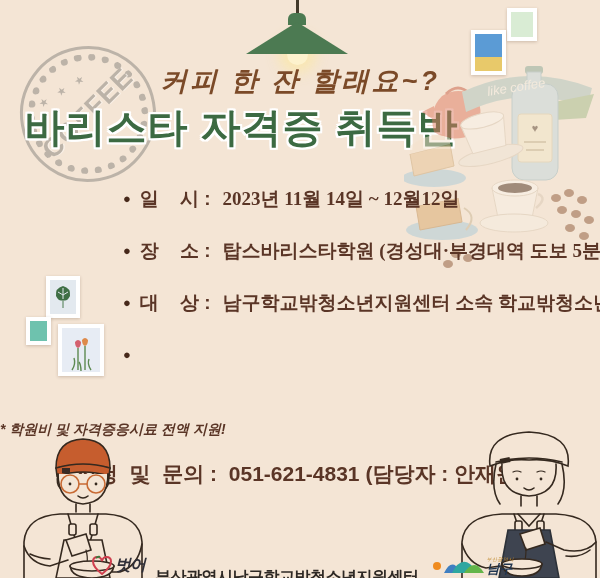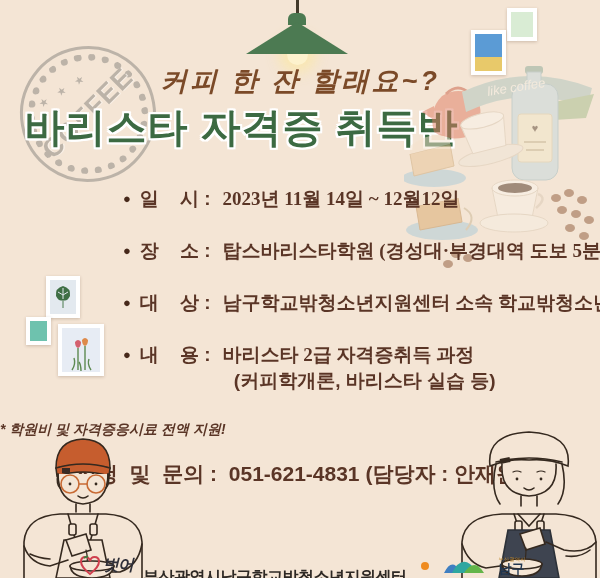--- a/index.html
+++ b/index.html
@@ -63,21 +63,21 @@
   .contact { position:absolute; left:0; top:460px; width:600px; text-align:center;
              font-size:21px; font-weight:800; color:#5a3526; white-space:pre; }
 
   
   .footer { position:absolute; left:0; top:543px; width:568px; display:flex;
             justify-content:center; align-items:center; gap:6px;padding-left:37px; }
   .heart-wrap { display:flex; align-items:center; gap:2px; position:relative; }
   .logo-script { font-size:16px; font-weight:800; font-style:italic; color:#2f2f38; letter-spacing:-1px; }
   .logo-substrip { position:absolute; left:24px; bottom:-5px; width:42px; height:3px; background:#c0392b; opacity:.55; }
   .org-name { font-size:16px; font-weight:800; color:#2d2824; letter-spacing:-0.5px; margin-left:4px;margin-top:24px; }
-  .namgu { display:flex; align-items:center; gap:15px; margin-left:8px; }
+  .namgu { display:flex; align-items:center; gap:3px; margin-left:8px;font-style:italic; }
   .orange-dot { width:8px; height:8px; border-radius:50%; background:#ef8b1f; }
   .namgu-col { display:flex; flex-direction:column; line-height:1; }
   .namgu-top { font-size:5px; color:#c08a2e; letter-spacing:0.5px; }
   .namgu-name { font-size:13px; font-weight:800; color:#1f3550; }
 
   
   .barista-left { position:absolute; left:16px; top:426px; }
   .barista-right { position:absolute; left:456px; top:422px; }
 </style>
 </head>
@@ -203,24 +203,20 @@
       </div>
     </div>
     <div class="row">
       <span class="bullet">●</span>
       <div>
         <div class="l1"><span class="lab">대    상 :</span><span class="val">남구학교밖청소년지원센터 소속 학교밖청소년 5명</span></div>
       </div>
     </div>
     <div class="row">
       <span class="bullet">●</span>
-      <div>
-        <div class="l1"><span class="lab">내    용 :</span><span class="val">바리스타 2급 자격증취득 과정</span></div>
-        <div class="l2">(커피학개론, 바리스타 실습 등)</div>
-      </div>
     </div>
   </div>
 
   <div class="note">* 학원비 및 자격증응시료 전액 지원!</div>
   <div class="contact">신청  및  문의 :  051-621-4831 (담당자 : 안재원)</div>
 
   <svg class="barista-left" width="136" height="152" viewBox="0 0 136 152">
     <g stroke="#35291f" stroke-width="1.6" fill="none" stroke-linecap="round">
 
       <path d="M40 42 Q40 14 67 13 Q94 14 94 42 Q67 36 40 42 Z" fill="#c65d2e"></path>

